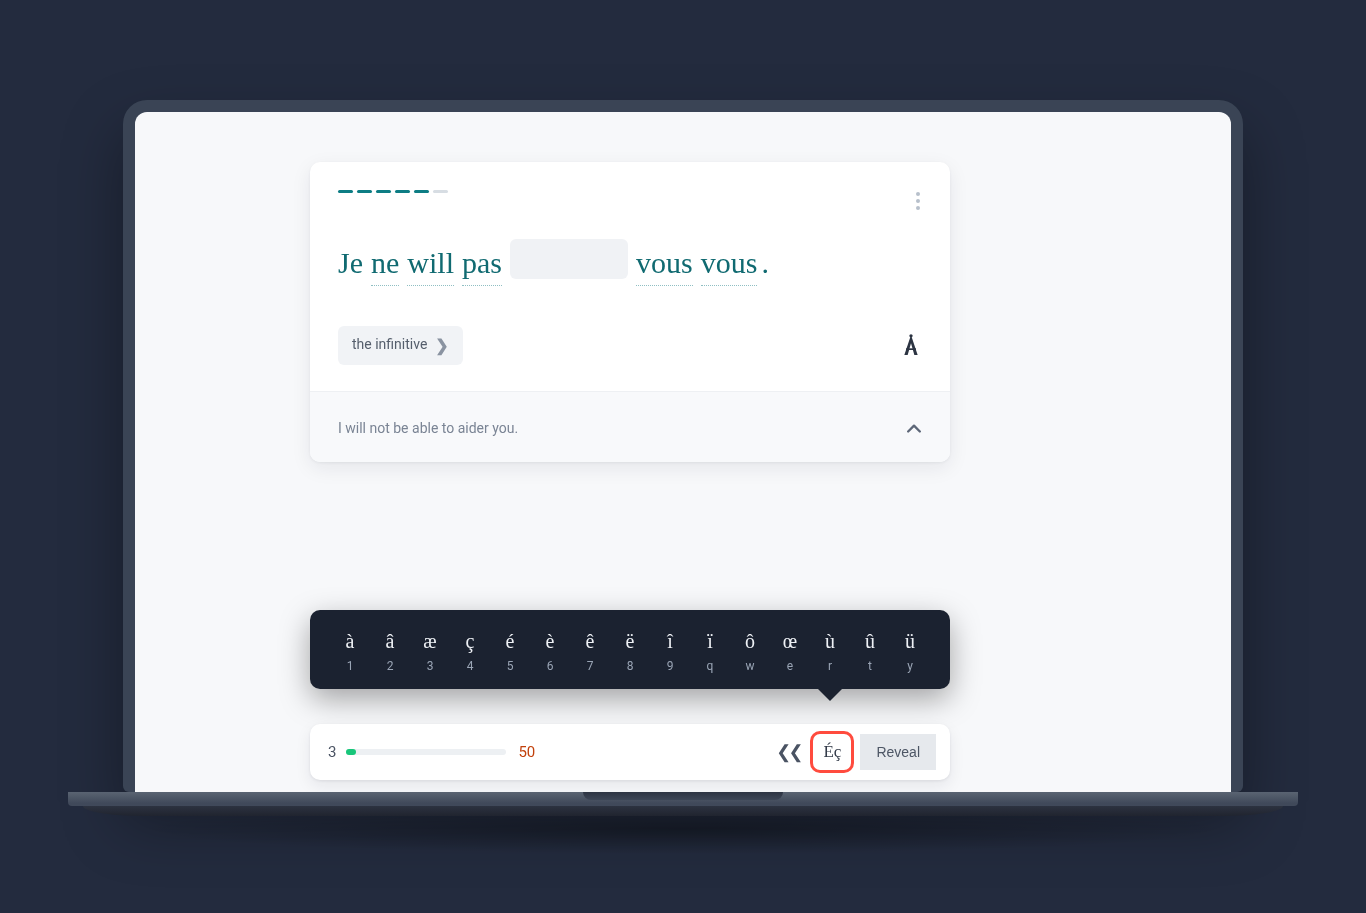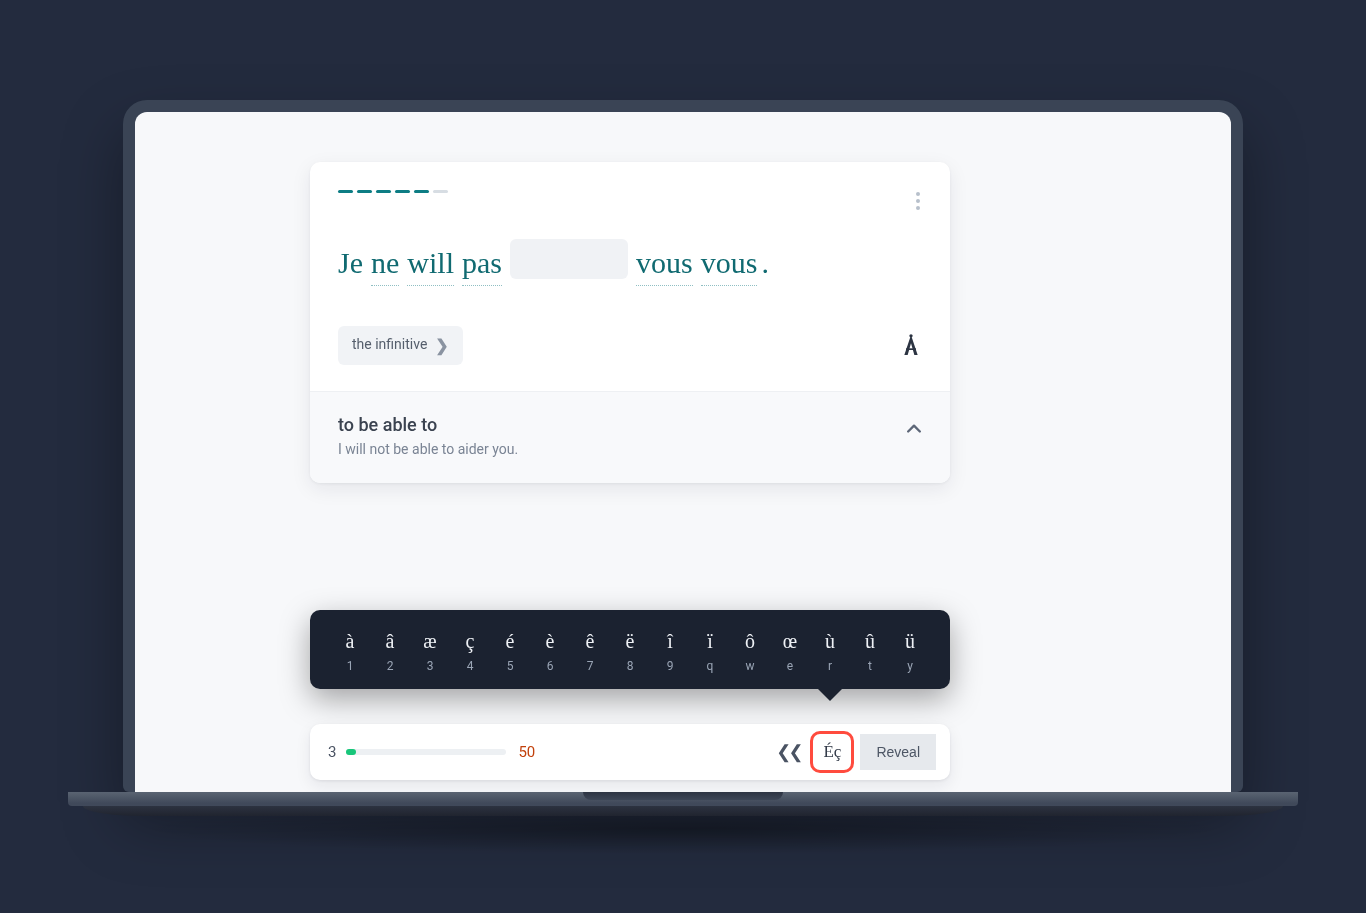--- a/index.html
+++ b/index.html
@@ -268,21 +268,20 @@
               <svg viewBox="0 0 24 28" width="20" height="24">
                 <path d="M12 2 L4 26 L8 26 L12 12 L16 26 L20 26 Z" fill="#2c3442"></path>
                 <circle cx="12" cy="3" r="2" fill="#2c3442"></circle>
                 <rect x="6" y="18" width="12" height="2" fill="#2c3442"></rect>
               </svg>
             </div>
           </div>
         </div>
 
         <div class="card-bottom">
-          <div class="meaning-title">to be able to</div>
           <div class="meaning-sub">I will not be able to aider you.</div>
           <div class="collapse-caret">
             <svg viewBox="0 0 12 8" width="14" height="10">
                 <path d="M1 7 L6 2 L11 7" stroke="#5d6778" stroke-width="2" fill="none" stroke-linecap="round" stroke-linejoin="round"></path>
               </svg>
           </div>
         </div>
       </div>
 
       <div class="accent-pop">

